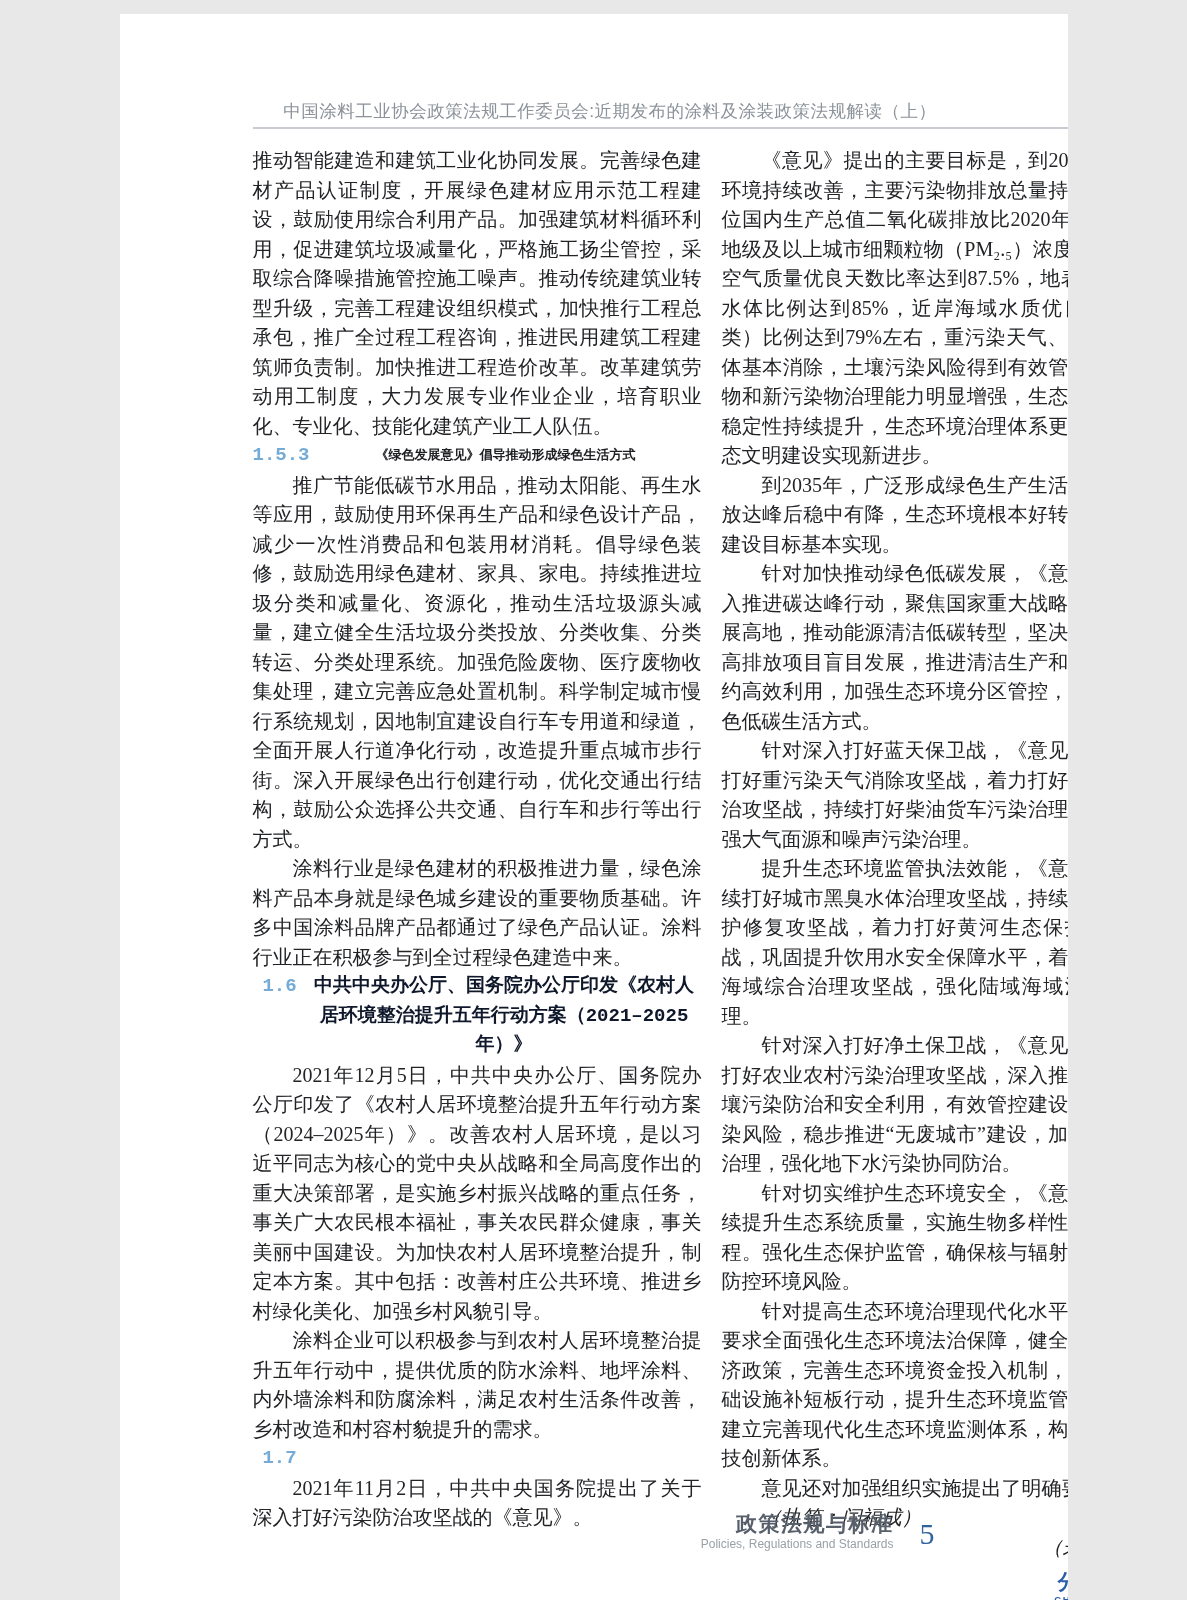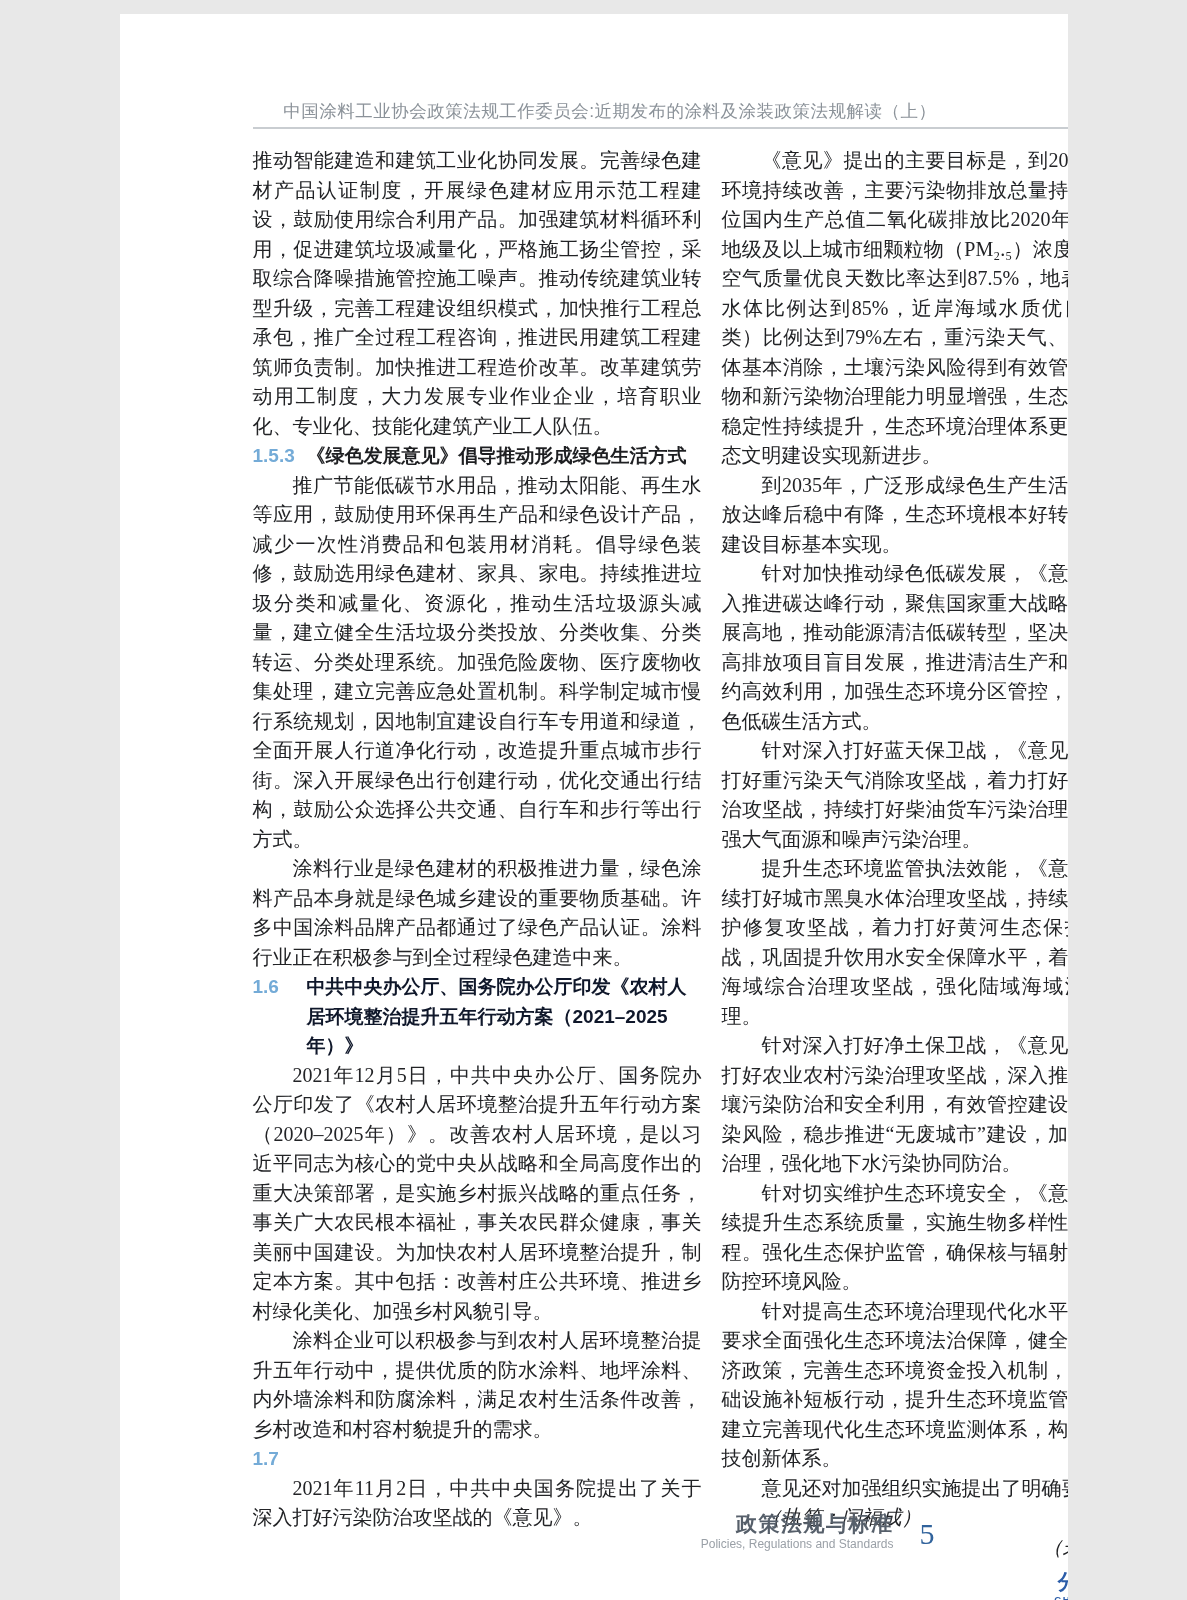--- a/index.html
+++ b/index.html
@@ -31,29 +31,29 @@
   .col{width:449px;}
   p.body{
     margin:0;
     font-size:20px;line-height:29.5px;
     text-align:justify;
     text-indent:2em;
   }
   p.body.noindent{text-indent:0;}
   h3.sec{
     margin:0;
-    font-family:Liberation Sans, sans-serif;
+    font-family:Liberation Mono, monospace;
     font-weight:bold;
     font-size:19px;line-height:29.5px;
     display:flex;
-    text-align:left;
+    text-align:center;
   }
   .h-num{flex:0 0 54px;color:#74abd7;}
   .h-title{flex:1;color:#0f172a;}
-  .h-title.dark{color:#1e1f22;font-size:19px;}
+  .h-title.dark{color:#1e1f22;font-size:13px;}
   p.byline{
     margin:0;font-size:20px;line-height:29.5px;text-indent:2em;
     font-style:italic;
   }
   p.tbc{
     margin:0;font-size:20px;line-height:29.5px;text-align:right;
     font-style:italic;padding-right:8px;
   }
   
   .logo{
@@ -99,21 +99,21 @@
       </h3>
 
       <p class="body">推广节能低碳节水用品，推动太阳能、再生水等应用，鼓励使用环保再生产品和绿色设计产品，减少一次性消费品和包装用材消耗。倡导绿色装修，鼓励选用绿色建材、家具、家电。持续推进垃圾分类和减量化、资源化，推动生活垃圾源头减量，建立健全生活垃圾分类投放、分类收集、分类转运、分类处理系统。加强危险废物、医疗废物收集处理，建立完善应急处置机制。科学制定城市慢行系统规划，因地制宜建设自行车专用道和绿道，全面开展人行道净化行动，改造提升重点城市步行街。深入开展绿色出行创建行动，优化交通出行结构，鼓励公众选择公共交通、自行车和步行等出行方式。</p>
       <p class="body">涂料行业是绿色建材的积极推进力量，绿色涂料产品本身就是绿色城乡建设的重要物质基础。许多中国涂料品牌产品都通过了绿色产品认证。涂料行业正在积极参与到全过程绿色建造中来。</p>
 
       <h3 class="sec">
         <span class="h-num">1.6</span>
         <span class="h-title">中共中央办公厅、国务院办公厅印发《农村人居环境整治提升五年行动方案（2021–2025年）》</span>
       </h3>
 
-      <p class="body">2021年12月5日，中共中央办公厅、国务院办公厅印发了《农村人居环境整治提升五年行动方案（2020–2025年）》。改善农村人居环境，是以习近平同志为核心的党中央从战略和全局高度作出的重大决策部署，是实施乡村振兴战略的重点任务，事关广大农民根本福祉，事关农民群众健康，事关美丽中国建设。为加快农村人居环境整治提升，制定本方案。其中包括：改善村庄公共环境、推进乡村绿化美化、加强乡村风貌引导。</p>
+      <p class="body">2021年12月5日，中共中央办公厅、国务院办公厅印发了《农村人居环境整治提升五年行动方案（2024–2025年）》。改善农村人居环境，是以习近平同志为核心的党中央从战略和全局高度作出的重大决策部署，是实施乡村振兴战略的重点任务，事关广大农民根本福祉，事关农民群众健康，事关美丽中国建设。为加快农村人居环境整治提升，制定本方案。其中包括：改善村庄公共环境、推进乡村绿化美化、加强乡村风貌引导。</p>
       <p class="body">涂料企业可以积极参与到农村人居环境整治提升五年行动中，提供优质的防水涂料、地坪涂料、内外墙涂料和防腐涂料，满足农村生活条件改善，乡村改造和村容村貌提升的需求。</p>
 
       <h3 class="sec">
         <span class="h-num">1.7</span>
       </h3>
 
       <p class="body">2021年11月2日，中共中央国务院提出了关于深入打好污染防治攻坚战的《意见》。</p>
     </section>
 
     <section class="col">

